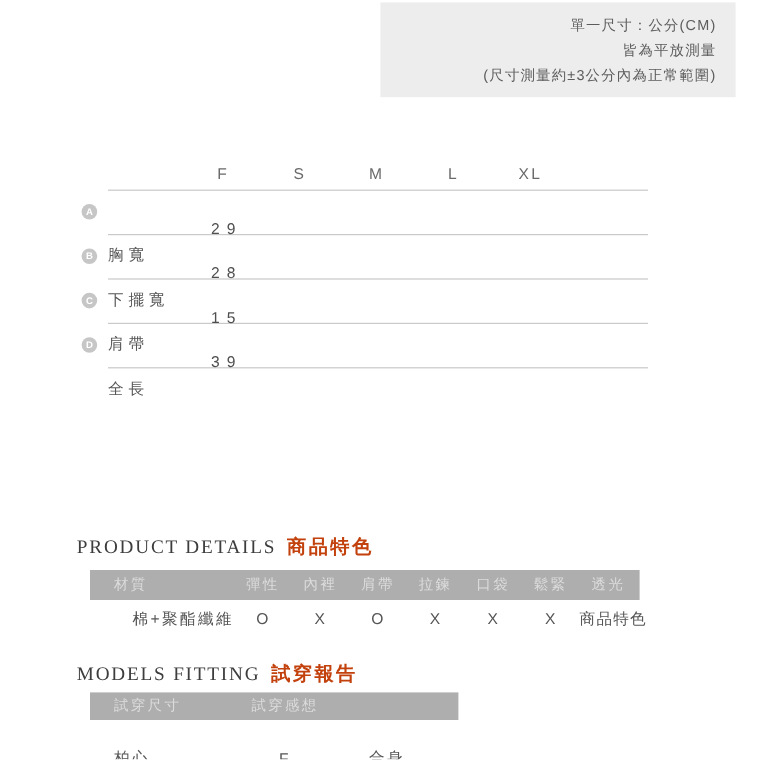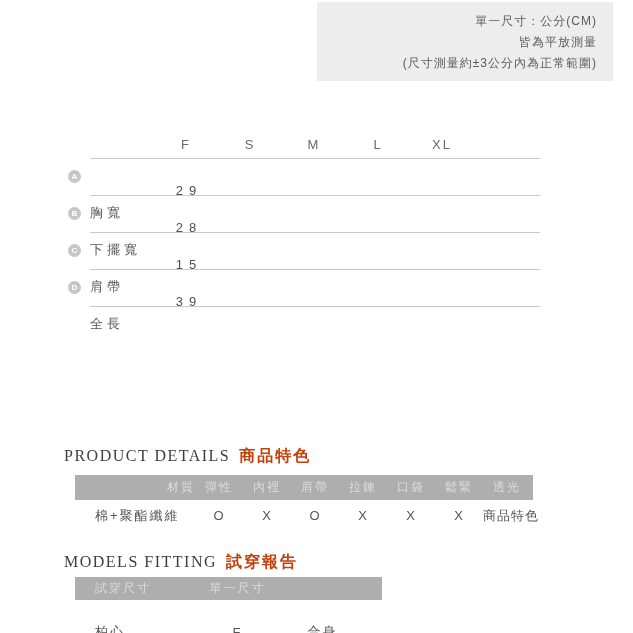--- a/index.html
+++ b/index.html
@@ -41,27 +41,27 @@
     font-size:16px;font-weight:bold;color:#c2410c;letter-spacing:2px;margin-left:9px;
   }
   
   .gbar{background:#aeaeae;color:#dcdcdc;font-size:12px;letter-spacing:2px;}
   .pd-table{position:absolute;left:75px;top:475px;width:465px;}
   .pd-head{
     height:25px;display:grid;grid-template-columns:120px repeat(7,48px);
     align-items:center;box-sizing:border-box;width:458px;
   }
   .pd-head .cell{text-align:center;white-space:nowrap;}
-  .pd-head .cell:first-child{text-align:right;}
+  .pd-head .cell:first-child{text-align:left;padding-left:20px;}
   .pd-row{
     height:31px;display:grid;grid-template-columns:120px repeat(7,48px);
     align-items:center;font-size:13px;color:#555555;
   }
   .pd-row .cell{text-align:center;white-space:nowrap;letter-spacing:1px;}
-  .pd-row .cell:first-child{text-align:left;padding-left:20px;letter-spacing:2px;}
+  .pd-row .cell:first-child{text-align:right;padding-left:20px;letter-spacing:2px;}
   
   .mf-table{position:absolute;left:75px;top:577px;width:307px;}
   .mf-head{
     height:23px;display:grid;grid-template-columns:120px 85px 85px;
     align-items:center;box-sizing:border-box;width:307px;
   }
   .mf-head .cell{text-align:center;white-space:nowrap;}
   .mf-head .cell:first-child{text-align:left;padding-left:20px;}
   .mf-row{
     height:28px;margin-top:18px;display:grid;grid-template-columns:120px 85px 85px;
@@ -159,21 +159,21 @@
     </div>
   </div>
 
   <div class="sec-title" style="left:64px;top:552px;">
     <span class="en">MODELS FITTING</span><span class="zh">試穿報告</span>
   </div>
 
   <div class="mf-table">
     <div class="mf-head gbar">
       <div class="cell">試穿尺寸</div>
-      <div class="cell">單一尺寸</div>
+      <div class="cell">試穿感想</div>
     </div>
     <div class="mf-row">
       <div class="cell">柏心</div>
       <div class="cell">F</div>
       <div class="cell">合身</div>
     </div>
   </div>
 
 </div>
 

